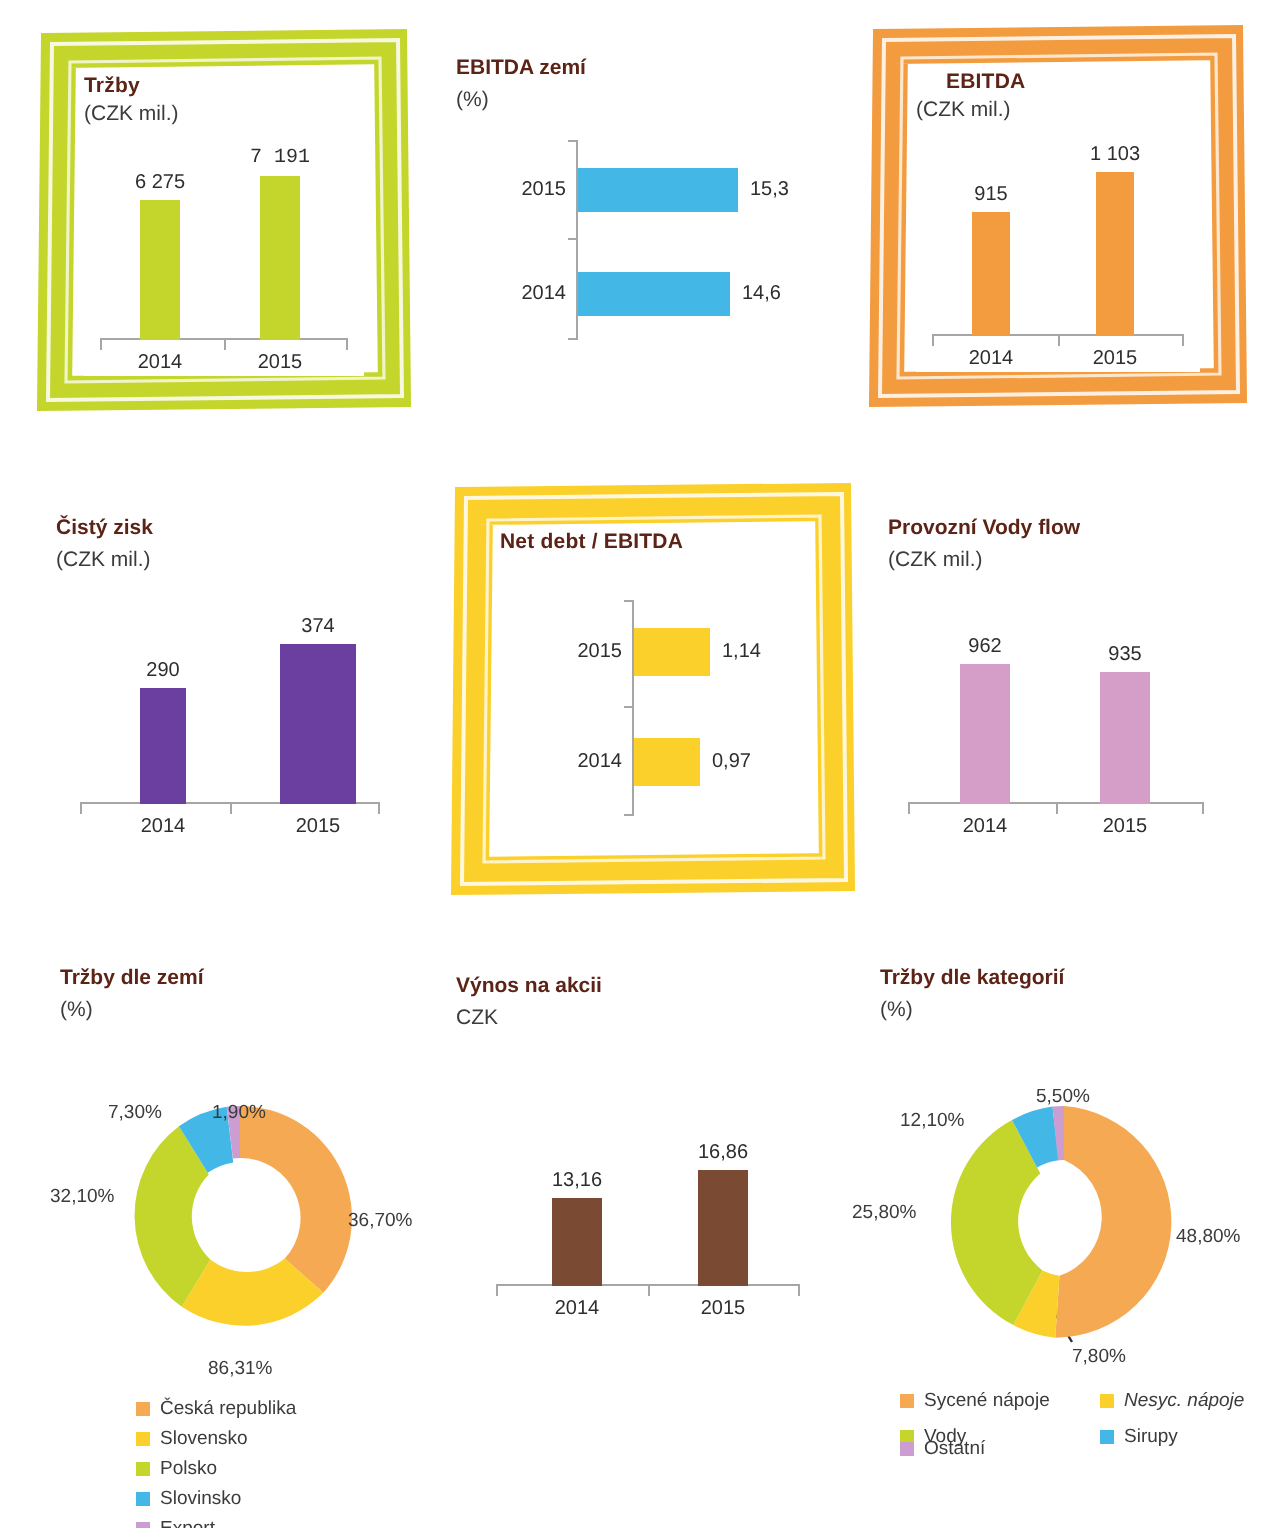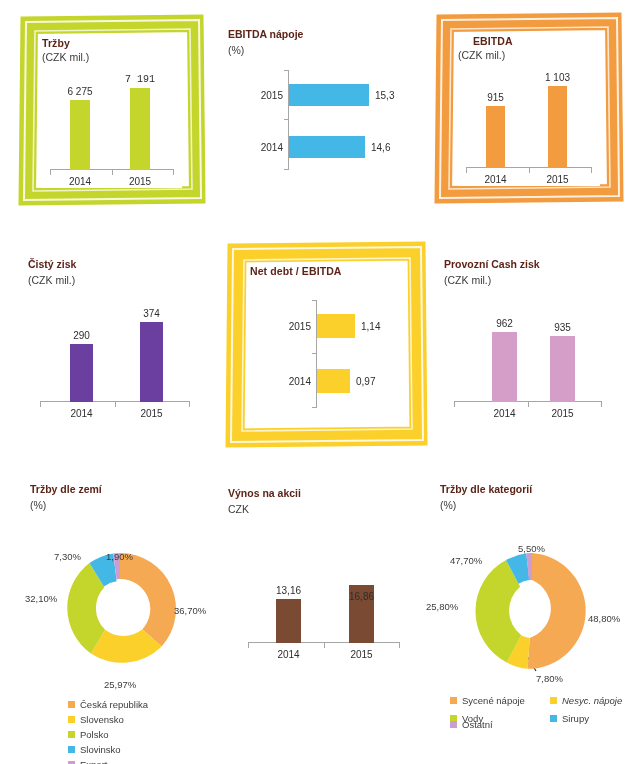--- a/index.html
+++ b/index.html
@@ -106,21 +106,21 @@
       <div class="vbar" style="left:88px;width:20px;height:82px;">
         <div class="rect" style="height:82px;background:#c4d52b;"></div>
         <div class="val" style="top:-14px;font-family:Liberation Mono, monospace;">7 191</div>
         <div class="cat">2015</div>
       </div>
     </div>
   </div>
 </div>
 
 <div class="panel" style="left:228px;top:28px;width:190px;height:150px;">
-  <div class="ptitle" style="left:0;top:0;">EBITDA nápoje</div>
+  <div class="ptitle" style="left:0;top:0;">EBITDA zemí</div>
   <div class="psub" style="left:0;top:16px;">(%)</div>
 
   <div class="hchart" style="left:0;top:38px;width:190px;height:110px;">
     <div class="vaxis" style="left:60px;top:4px;height:100px;"></div>
     <div class="tick" style="left:56px;top:4px;height:1px;width:5px;"></div>
     <div class="tick" style="left:56px;top:103px;height:1px;width:5px;"></div>
     <div class="tick" style="left:56px;top:53px;height:1px;width:5px;"></div>
 
     <div class="hbar" style="left:61px;top:18px;width:80px;height:22px;">
       <div class="rect" style="width:80px;background:#43b7e6;"></div>
@@ -173,21 +173,21 @@
     <div class="axis" style="left:12px;bottom:18px;width:150px;"></div>
     <div class="tick" style="left:87px;bottom:13px;height:5px;"></div>
     <div class="tick" style="left:12px;bottom:13px;height:5px;"></div>
     <div class="tick" style="left:161px;bottom:13px;height:5px;"></div>
 
     <div class="vbar" style="left:42px;width:23px;height:58px;">
       <div class="rect" style="height:58px;background:#6b3fa0;"></div>
       <div class="val" style="top:-14px;">290</div>
       <div class="cat">2014</div>
     </div>
-    <div class="vbar" style="left:112px;width:23px;height:80px;">
+    <div class="vbar" style="left:112px;width:38px;height:80px;">
       <div class="rect" style="height:80px;background:#6b3fa0;"></div>
       <div class="val" style="top:-14px;">374</div>
       <div class="cat">2015</div>
     </div>
   </div>
 </div>
 
 <div class="frame panel" style="left:218px;top:236px;width:216px;height:216px;">
   <svg class="sketch" viewBox="0 0 216 216">
     <path d="M11,9 L206,7 L208,208 L9,210 Z" fill="none" stroke="#fbd02b" stroke-width="3"></path>
@@ -211,30 +211,30 @@
       <div class="hbar" style="left:67px;top:85px;width:33px;height:24px;">
         <div class="rect" style="width:33px;background:#fbd02b;"></div>
         <div class="cat">2014</div>
         <div class="val" style="left:39px;">0,97</div>
       </div>
     </div>
   </div>
 </div>
 
 <div class="panel" style="left:444px;top:258px;width:190px;height:165px;">
-  <div class="ptitle" style="left:0;top:0;">Provozní Cash zisk</div>
+  <div class="ptitle" style="left:0;top:0;">Provozní Vody flow</div>
   <div class="psub" style="left:0;top:16px;">(CZK mil.)</div>
 
   <div class="vchart" style="left:0;top:34px;width:190px;height:128px;">
     <div class="axis" style="left:10px;bottom:18px;width:148px;"></div>
     <div class="tick" style="left:84px;bottom:13px;height:5px;"></div>
     <div class="tick" style="left:10px;bottom:13px;height:5px;"></div>
     <div class="tick" style="left:157px;bottom:13px;height:5px;"></div>
 
-    <div class="vbar" style="left:36px;width:25px;height:70px;margin-left:12px;">
+    <div class="vbar" style="left:36px;width:25px;height:70px;">
       <div class="rect" style="height:70px;background:#d59ec8;"></div>
       <div class="val" style="top:-14px;">962</div>
       <div class="cat">2014</div>
     </div>
     <div class="vbar" style="left:106px;width:25px;height:66px;">
       <div class="rect" style="height:66px;background:#d59ec8;"></div>
       <div class="val" style="top:-14px;">935</div>
       <div class="cat">2015</div>
     </div>
   </div>
@@ -259,21 +259,21 @@
 
     <path d="M33.46,18.10 A56,56 0 0,1 57.35,8.39 L 60.63,36.21 A30,30 0 0,0 47.85,41.41 Z" fill="#43b7e6"></path>
 
     <path d="M57.35,8.39 A56,56 0 0,1 64,8 L 64,34 A30,30 0 0,0 60.44,34.21 Z" fill="#cb9dd0"></path>
   </svg>
 
   <div class="dlabel" style="left:24px;top:68px;">7,30%</div>
   <div class="dlabel" style="left:76px;top:68px;">1,90%</div>
   <div class="dlabel" style="left:-5px;top:110px;">32,10%</div>
   <div class="dlabel" style="left:144px;top:122px;">36,70%</div>
-  <div class="dlabel" style="left:74px;top:196px;">25,97%</div>
+  <div class="dlabel" style="left:74px;top:196px;">86,31%</div>
 
   <div class="legend" style="left:38px;top:216px;">
     <div class="litem" style="left:0;top:0;">
       <span class="lsw" style="background:#f5a952;"></span>
       <span class="ltx">Česká republika</span>
     </div>
     <div class="litem" style="left:0;top:15px;">
       <span class="lsw" style="background:#fbd02b;"></span>
       <span class="ltx">Slovensko</span>
     </div>
@@ -302,21 +302,21 @@
     <div class="tick" style="left:20px;bottom:13px;height:5px;"></div>
     <div class="tick" style="left:171px;bottom:13px;height:5px;"></div>
 
     <div class="vbar" style="left:48px;width:25px;height:44px;">
       <div class="rect" style="height:44px;background:#7a4a32;"></div>
       <div class="val" style="top:-14px;">13,16</div>
       <div class="cat">2014</div>
     </div>
     <div class="vbar" style="left:121px;width:25px;height:58px;">
       <div class="rect" style="height:58px;background:#7a4a32;"></div>
-      <div class="val" style="top:-14px;margin-top:20px;">16,86</div>
+      <div class="val" style="top:-14px;">16,86</div>
       <div class="cat">2015</div>
     </div>
   </div>
 </div>
 
 <div class="panel" style="left:440px;top:483px;width:200px;height:275px;">
   <div class="ptitle" style="left:0;top:0;">Tržby dle kategorií</div>
   <div class="psub" style="left:0;top:16px;">(%)</div>
 
   <svg style="position:absolute;left:26px;top:62px;" width="132" height="132" viewBox="0 0 132 132">
@@ -330,21 +330,21 @@
 
     <path d="M61.63,123.84 A58,58 0 0,1 40.66,117.53 L 55.23,90.21 A31,31 0 0,0 63.74,92.92 Z" fill="#fbd02b"></path>
 
     <path d="M40.66,117.53 A58,58 0 0,1 40.02,15.01 L 54.15,41.80 A31,31 0 0,0 55.23,90.21 Z" fill="#c4d52b"></path>
 
     <path d="M40.02,15.01 A58,58 0 0,1 60.27,8.28 L 63.34,35.11 A31,31 0 0,0 52.51,38.71 Z" fill="#43b7e6"></path>
 
     <path d="M60.27,8.28 A58,58 0 0,1 66,8 L 66,35 A31,31 0 0,0 62.94,35.15 Z" fill="#cb9dd0"></path>
   </svg>
 
-  <div class="dlabel" style="left:10px;top:72px;">47,70%</div>
+  <div class="dlabel" style="left:10px;top:72px;">12,10%</div>
   <div class="dlabel" style="left:78px;top:60px;">5,50%</div>
   <div class="dlabel" style="left:-14px;top:118px;">25,80%</div>
   <div class="dlabel" style="left:148px;top:130px;">48,80%</div>
   <div class="dlabel" style="left:96px;top:190px;">7,80%</div>
 
   <div class="legend" style="left:10px;top:212px;">
     <div class="litem" style="left:0;top:0;">
       <span class="lsw" style="background:#f5a952;"></span>
       <span class="ltx">Sycené nápoje</span>
     </div>

